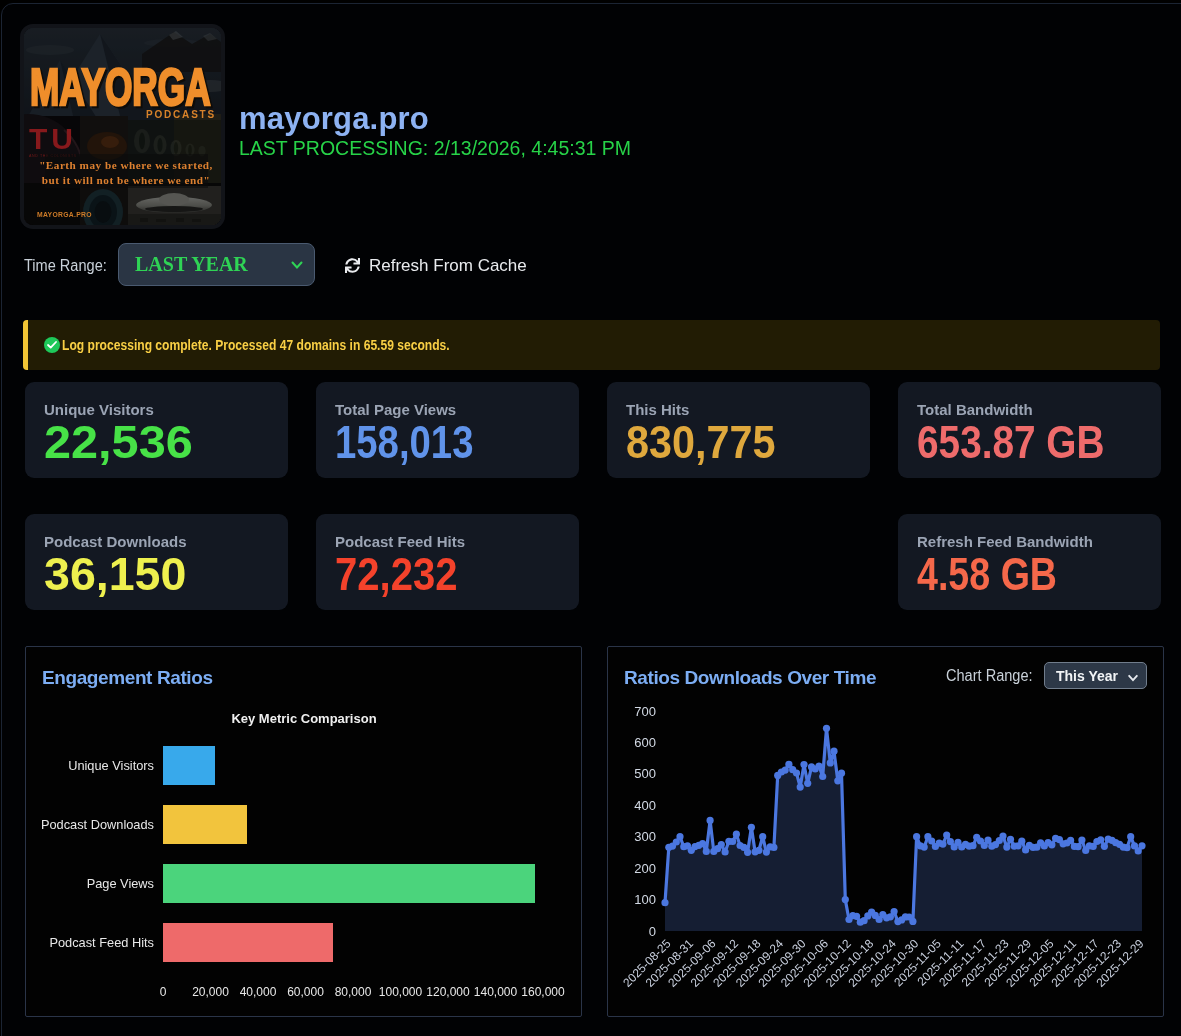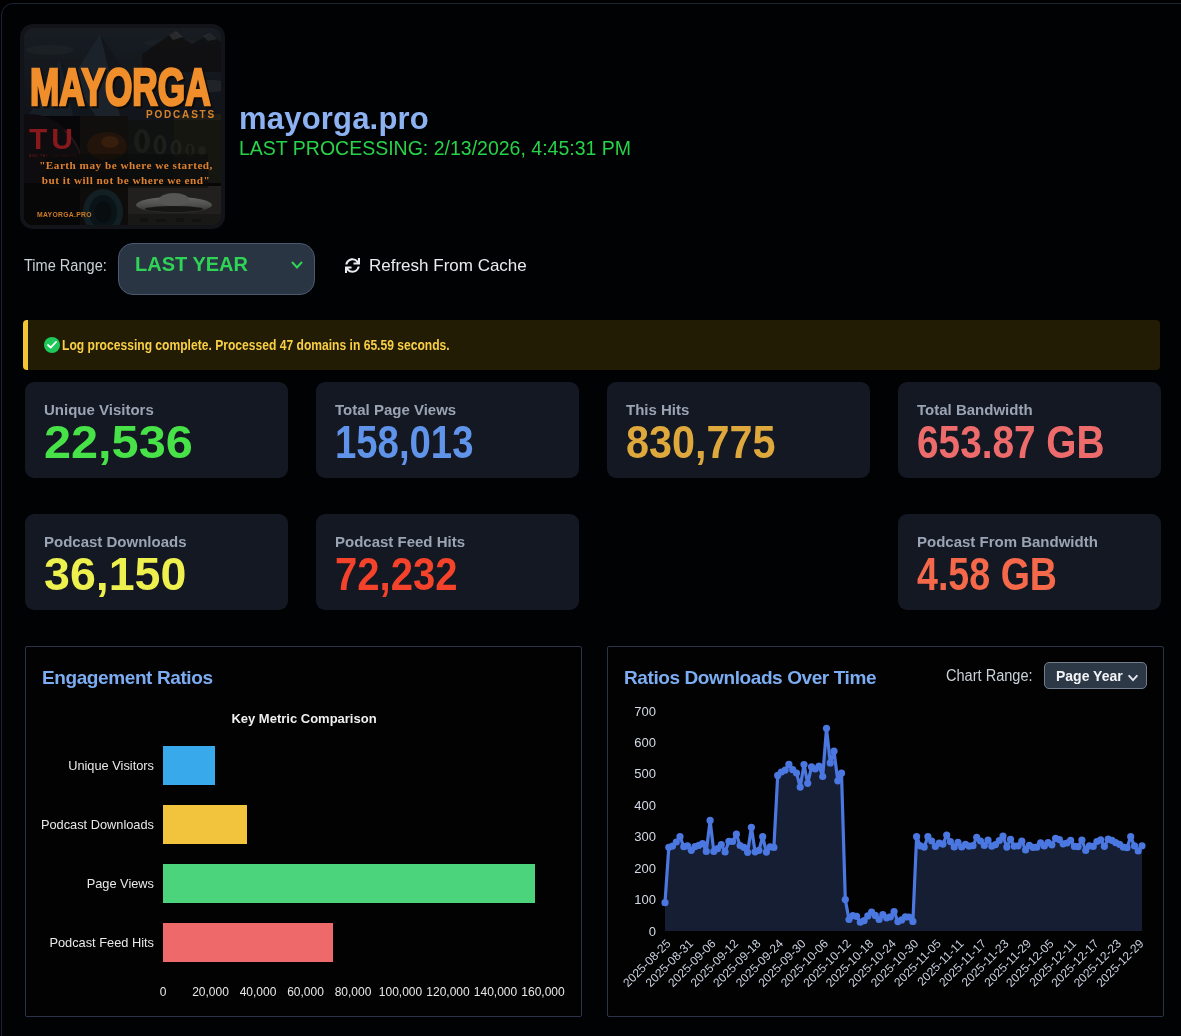--- a/index.html
+++ b/index.html
@@ -11,22 +11,22 @@
   border:1px solid #1b2433; border-radius:12px; background:#010204; }
 
 
 #logo { left:24px; top:28px; width:197px; height:197px; border-radius:9px; overflow:hidden;
   box-shadow:0 0 0 4px rgba(20,22,28,.9); }
 #site { left:239px; top:101px; font-size:31px; font-weight:bold; color:#8db2f2; letter-spacing:.2px;}
 #lastproc { left:239px; top:137px; font-size:19.5px; color:#27d348; }
 
 
 #trlabel { left:24px; top:257px; font-size:16px; color:#c9d1d9; transform:scaleX(0.91); transform-origin:left top; }
-#trsel { left:118px; top:243px; width:197px; height:52px; background:#2a3544;
-  border:1px solid #4a5a70; border-radius:15px; }
+#trsel { left:118px; top:243px; width:197px; height:43px; background:#2a3544;
+  border:1px solid #4a5a70; border-radius:8px;font-family:Liberation Serif, serif; }
 #trsel .txt { position:absolute; left:16px; top:9px; font-size:20px; font-weight:bold; color:#2fd355; }
 #trsel svg { position:absolute; right:10px; top:14px; }
 #refresh { left:345px; top:256px; font-size:17px; color:#e9ebee; }
 #refresh svg { vertical-align:-2px; margin-right:9px; }
 
 
 #banner { left:23px; top:320px; width:1137px; height:50px; background:#221c04;
   border-left:5px solid #f2c535; border-radius:4px; }
 #banner .ck { position:absolute; left:16px; top:17px; width:16px; height:16px; border-radius:50%;
   background:#1ec85a; }
@@ -200,21 +200,21 @@
     </div>
 <div class="card" style="left:25px;top:514px">
       <span class="lbl">Podcast Downloads</span>
       <span class="num" style="color:#eef04e;transform:scaleX(0.99)">36,150</span>
     </div>
 <div class="card" style="left:316px;top:514px">
       <span class="lbl">Podcast Feed Hits</span>
       <span class="num" style="color:#f4422b;transform:scaleX(0.853)">72,232</span>
     </div>
 <div class="card" style="left:898px;top:514px">
-      <span class="lbl">Podcast From Bandwidth</span>
+      <span class="lbl">Refresh Feed Bandwidth</span>
       <span class="num" style="color:#f5684a;transform:scaleX(0.80)">4.58 GB</span>
     </div>
 
 <div class="panel" style="left:25px">
   <div class="ptitle">Engagement Ratios</div>
   <svg id="bchart" viewBox="0 0 557 371">
     <text x="278" y="76" text-anchor="middle" font-size="13" font-weight="bold" fill="#efefef">Key Metric Comparison</text>
 
     <rect x="137" y="99" width="52" height="39" fill="#38a9eb"></rect>
     <rect x="137" y="158" width="84" height="39" fill="#f2c43d"></rect>
@@ -237,21 +237,21 @@
       <text x="469.5" y="349">140,000</text>
       <text x="517" y="349">160,000</text>
     </g>
   </svg>
 </div>
 
 <div class="panel" style="left:607px">
   <div class="ptitle">Ratios Downloads Over Time</div>
   <div id="crlabel">Chart Range:</div>
   <div id="crsel">
-        <span class="txt">Page Year</span>
+        <span class="txt">This Year</span>
     <svg width="12" height="12" viewBox="0 0 14 14">
           <path d="M2.5 4.5 L7 9.5 L11.5 4.5" stroke="#e6e9ee" stroke-width="2.2" fill="none" stroke-linecap="round"></path>
         </svg>
   </div>
   <svg id="lchart" viewBox="0 0 557 371">
     <g font-size="13" fill="#d2d9e4" text-anchor="end">
       <text x="48" y="288.5">0</text>
       <text x="48" y="257">100</text>
       <text x="48" y="225.6">200</text>
       <text x="48" y="194.2">300</text>

